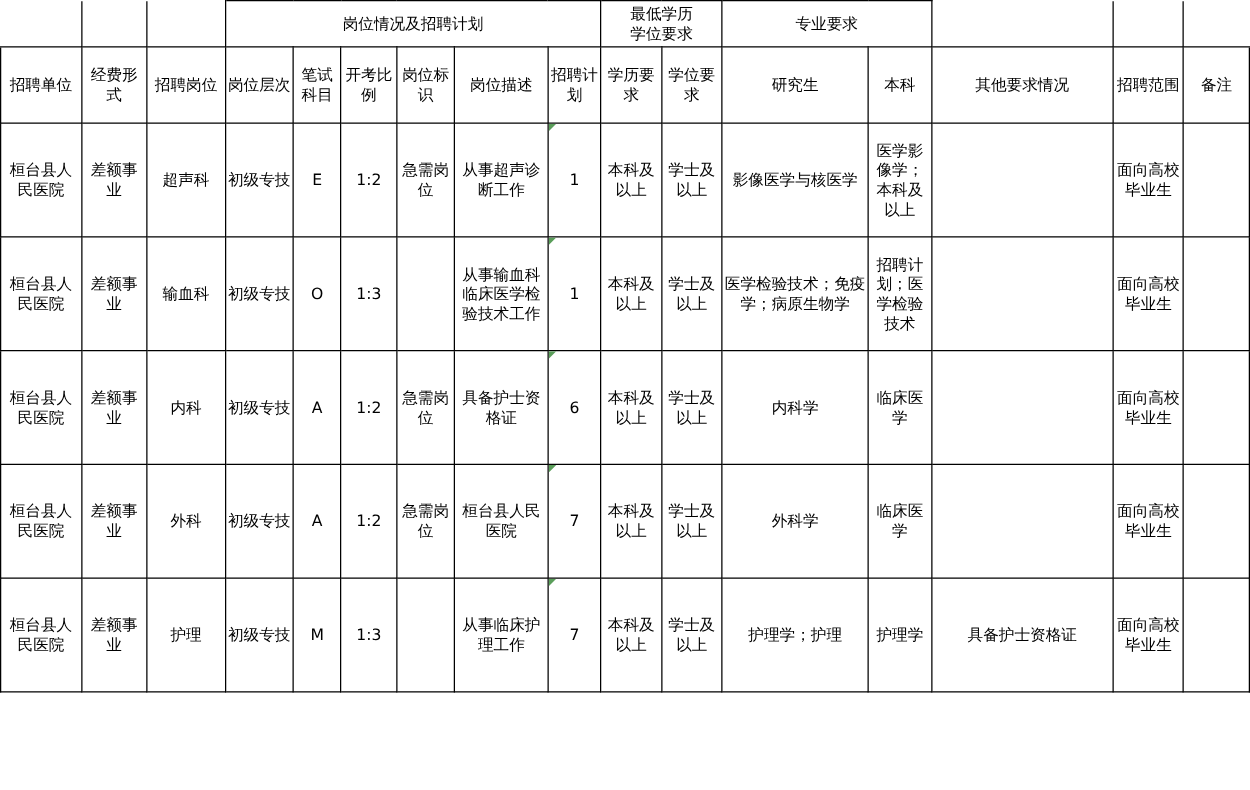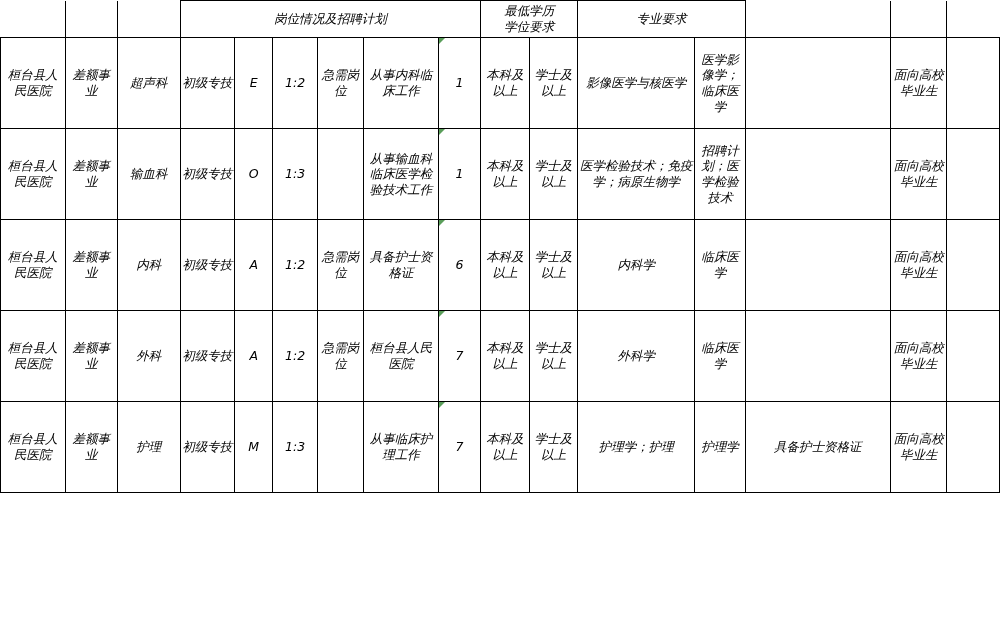--- a/index.html
+++ b/index.html
@@ -11,21 +11,20 @@
     width: 1000px;
     height: 632px;
     font-family: "DejaVu Sans", "Liberation Sans", sans-serif;
     color: #000000;
     overflow: hidden;
   }
   table.sheet {
     border-collapse: collapse;
     table-layout: fixed;
     width: 1000px;
-    font-style: italic;
   }
   table.sheet td, table.sheet th {
     border: 1px solid #000000;
     font-weight: normal;
     text-align: center;
     vertical-align: middle;
     padding: 2px 1px;
     line-height: 1.25;
     word-break: break-all;
     overflow: hidden;
@@ -98,35 +97,53 @@
     <td colspan="2">
       <span class="narrow-text">最低学历</span>
       <span class="narrow-text">学位要求</span>
     </td>
     <td colspan="2">专业要求</td>
     <td class="blank-cell nb-left"></td>
     <td class="blank-cell nb-left"></td>
     <td class="blank-cell nb-left nb-right"></td>
   </tr>
 
+  <tr class="hdr-col">
+    <td>招聘单位</td>
+    <td>经费形式</td>
+    <td>招聘岗位</td>
+    <td>岗位层次</td>
+    <td>笔试科目</td>
+    <td>开考比例</td>
+    <td>岗位标识</td>
+    <td>岗位描述</td>
+    <td>招聘计划</td>
+    <td>学历要求</td>
+    <td>学位要求</td>
+    <td>研究生</td>
+    <td>本科</td>
+    <td>其他要求情况</td>
+    <td>招聘范围</td>
+    <td>备注</td>
+  </tr>
 
   <tr class="body-row">
     <td>桓台县人民医院</td>
     <td>差额事业</td>
     <td>超声科</td>
     <td>初级专技</td>
     <td>E</td>
     <td>1:2</td>
     <td>急需岗位</td>
-    <td>从事内科临床工作</td>
+    <td>从事超声诊断工作</td>
     <td class="tick">1</td>
     <td>本科及以上</td>
     <td>学士及以上</td>
     <td>影像医学与核医学</td>
-    <td>医学影像学；临床医学</td>
+    <td>医学影像学；本科及以上</td>
     <td></td>
     <td>面向高校毕业生</td>
     <td></td>
   </tr>
 
   <tr class="body-row">
     <td>桓台县人民医院</td>
     <td>差额事业</td>
     <td>输血科</td>
     <td>初级专技</td>

